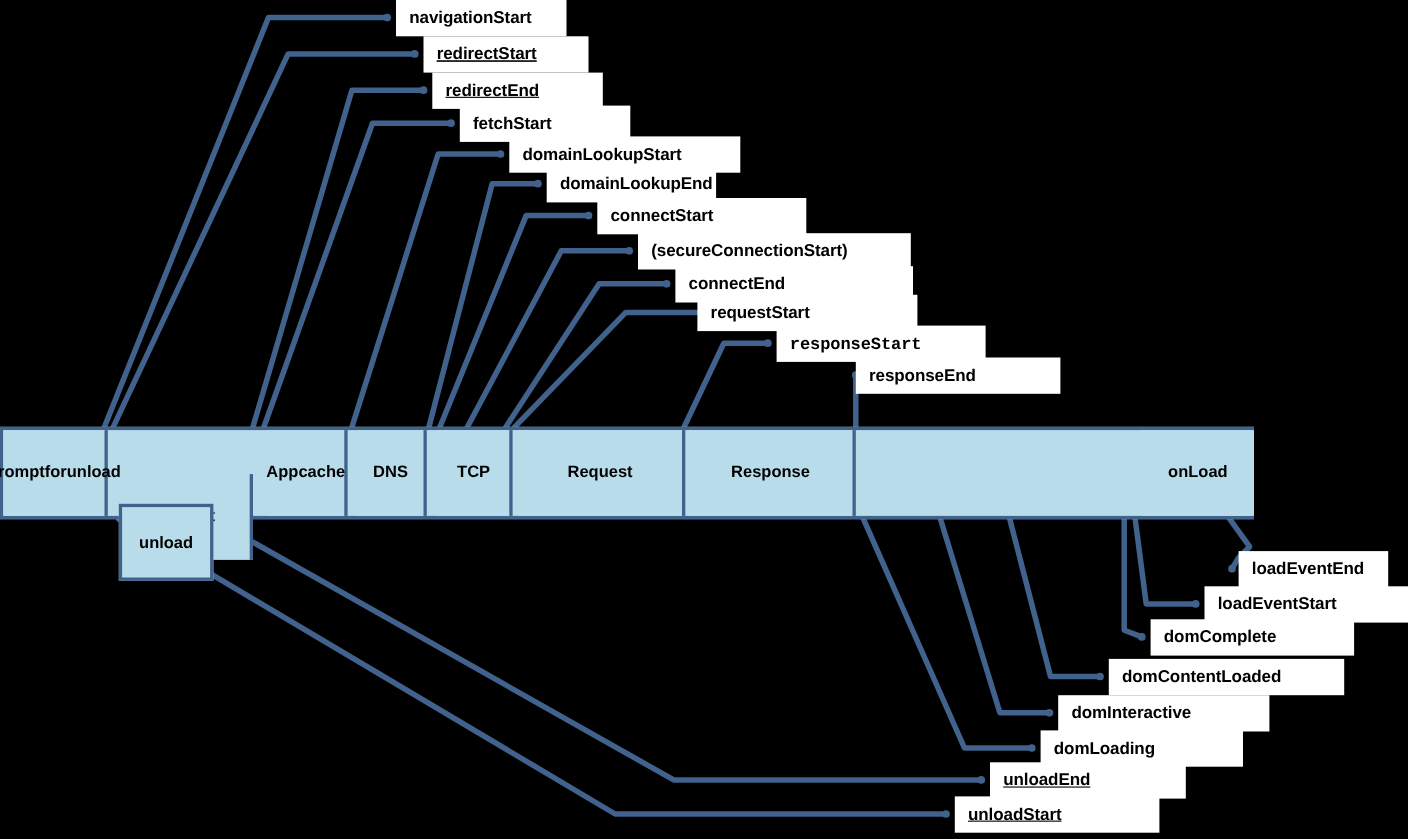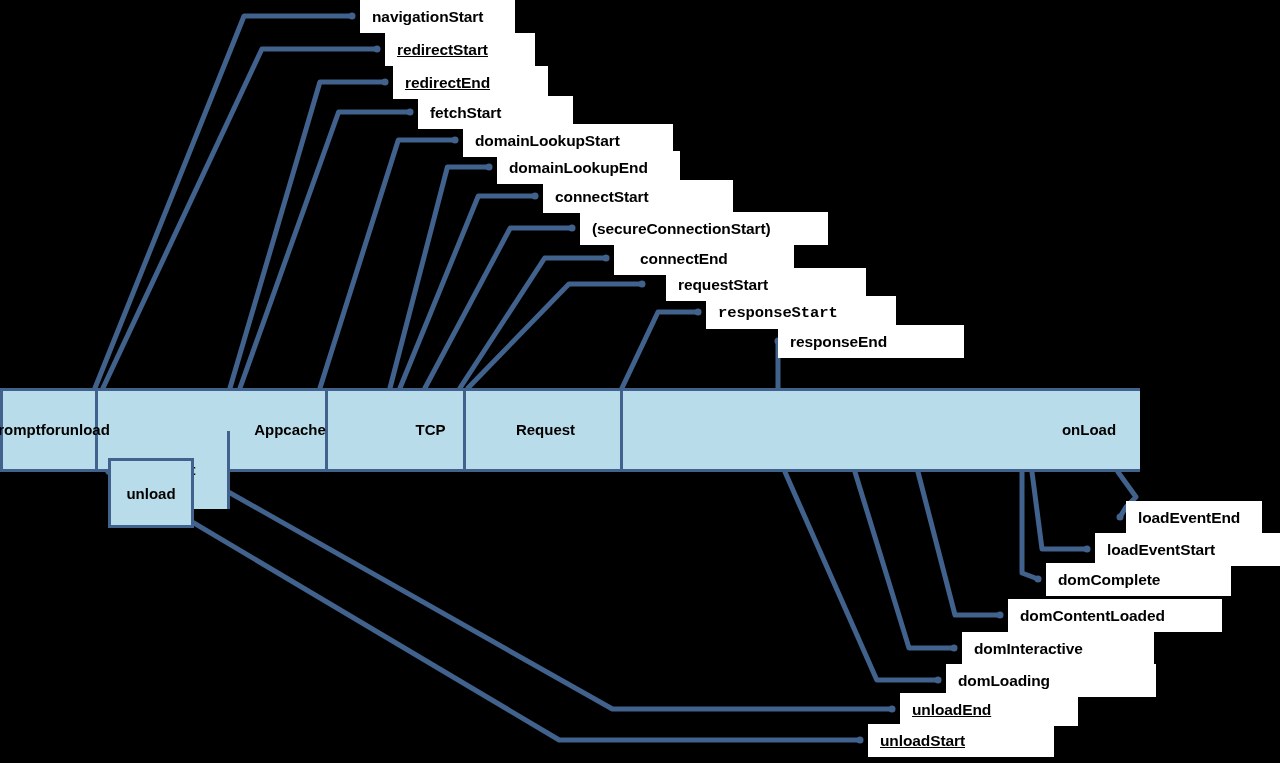--- a/index.html
+++ b/index.html
@@ -79,29 +79,35 @@
 
   <div id="bar">
       <div class="seg" style="left: 0px; width: 95px;">
         <div>Prompt</div>
         <div>for</div>
         <div>unload</div>
       </div>
       <div class="seg" style="left: 106px; width: 121px; margin-top: 40px;">
         <div>redirect</div>
       </div>
-      <div class="seg" style="left: 240px; width: 73px; margin-left: 12px;">
+      <div class="seg" style="left: 240px; width: 73px;">
         <div>App</div>
         <div>cache</div>
+      </div>
+      <div class="seg" style="left: 322px; width: 63px;">
+        <div>DNS</div>
       </div>
       <div class="seg" style="left: 395px; width: 68px;">
         <div>TCP</div>
       </div>
       <div class="seg" style="left: 468px; width: 152px;">
         <div>Request</div>
+      </div>
+      <div class="seg" style="left: 623px; width: 152px;">
+        <div>Response</div>
       </div>
       <div class="seg last" style="left: 1035px; width: 102px;">
         <div>onLoad</div>
       </div>
     </div>
 
   <div id="unload">
     <span>unload</span>
   </div>
 
@@ -114,33 +120,33 @@
       </div>
       <div class="chip tL ul" style="left: 393px; top: 66px; width: 155px;">
         <span>redirectEnd</span>
       </div>
       <div class="chip tL" style="left: 418px; top: 96px; width: 155px;">
         <span>fetchStart</span>
       </div>
       <div class="chip tL" style="left: 463px; top: 124px; width: 210px;">
         <span>domainLookupStart</span>
       </div>
-      <div class="chip tL" style="left: 497px; top: 151px; width: 183px;">
+      <div class="chip tL" style="left: 497px; top: 151px; width: 154px;">
         <span>domainLookupEnd</span>
       </div>
       <div class="chip tL" style="left: 543px; top: 180px; width: 190px;">
         <span>connectStart</span>
       </div>
       <div class="chip tL" style="left: 580px; top: 212px; width: 248px;">
         <span>(secureConnectionStart)</span>
       </div>
-      <div class="chip tL" style="left: 614px; top: 242px; width: 180px; padding-left: 14px;">
+      <div class="chip tL" style="left: 614px; top: 242px; width: 216px;">
         <span>connectEnd</span>
       </div>
-      <div class="chip tL" style="left: 666px; top: 268px; width: 200px;">
+      <div class="chip tL" style="left: 634px; top: 268px; width: 200px;">
         <span>requestStart</span>
       </div>
       <div class="chip tL" style="left: 706px; top: 296px; width: 190px; font-family: Liberation Mono, monospace;">
         <span>responseStart</span>
       </div>
       <div class="chip tL" style="left: 778px; top: 325px; width: 186px;">
         <span>responseEnd</span>
       </div>
       <div class="chip bL" style="left: 1126px; top: 501px; width: 136px;">
         <span>loadEventEnd</span>
@@ -150,21 +156,21 @@
       </div>
       <div class="chip bL" style="left: 1046px; top: 563px; width: 185px;">
         <span>domComplete</span>
       </div>
       <div class="chip bL" style="left: 1008px; top: 599px; width: 214px;">
         <span>domContentLoaded</span>
       </div>
       <div class="chip bL" style="left: 962px; top: 632px; width: 192px;">
         <span>domInteractive</span>
       </div>
-      <div class="chip bL" style="left: 946px; top: 664px; width: 210px;">
+      <div class="chip bL" style="left: 946px; top: 664px; width: 184px;">
         <span>domLoading</span>
       </div>
       <div class="chip bL ul" style="left: 900px; top: 693px; width: 178px;">
         <span>unloadEnd</span>
       </div>
       <div class="chip bL ul" style="left: 868px; top: 696px; width: 186px; margin-top: 28px;">
         <span>unloadStart</span>
       </div>
     </div>
 </div>

